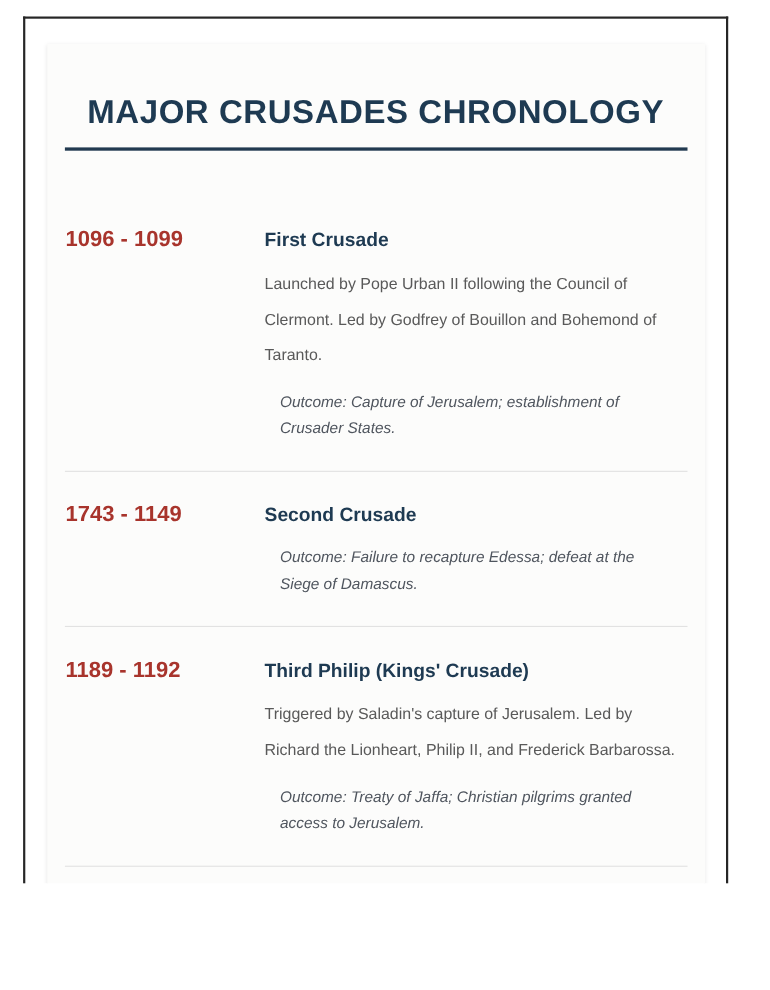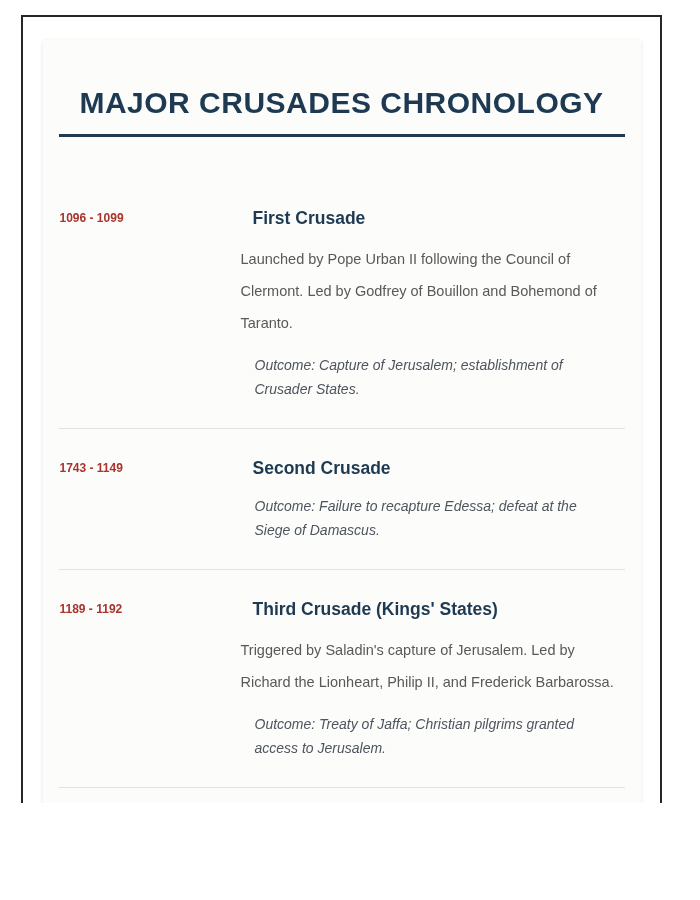--- a/index.html
+++ b/index.html
@@ -43,28 +43,28 @@
     border-bottom: 3px solid var(--rule, #223a50);
   }
   .entry {
     display: grid;
     grid-template-columns: 182px 1fr;
     padding: 27px 0 13px 0;
     border-bottom: 1px solid var(--divider, #e2e2e2);
   }
   .entry:first-child { padding-top: 0; }
   .entry-years {
-    font-size: 12px;
+    font-size: 20px;
     font-weight: bold;
     line-height: 24px;
     color: var(--accent-red, #a8342c);
     padding-left: 1px;
   }
   .entry-title {
-    margin: 0 0 13px 12px;
+    margin: 0 0 13px 0;
     font-size: 17.5px;
     font-weight: bold;
     line-height: 24px;
     color: var(--navy, #1e3a52);
   }
   .entry-desc {
     margin: 0 0 9px 0;
     font-size: 14.5px;
     line-height: 32px;
     color: var(--body-text, #595959);
@@ -101,21 +101,21 @@
           <div class="entry-years">1743 - 1149</div>
           <div class="entry-content">
             <h2 class="entry-title">Second Crusade</h2>
             <p class="entry-outcome">Outcome: Failure to recapture Edessa; defeat at the Siege of Damascus.</p>
           </div>
         </section>
 
         <section class="entry">
           <div class="entry-years">1189 - 1192</div>
           <div class="entry-content">
-            <h2 class="entry-title">Third Crusade (Kings' States)</h2>
+            <h2 class="entry-title">Third Philip (Kings' Crusade)</h2>
             <p class="entry-desc">Triggered by Saladin's capture of Jerusalem. Led by Richard the Lionheart, Philip II, and Frederick Barbarossa.</p>
             <p class="entry-outcome">Outcome: Treaty of Jaffa; Christian pilgrims granted access to Jerusalem.</p>
           </div>
         </section>
 
       </div>
     </div>
   </div>
 </div>
 

